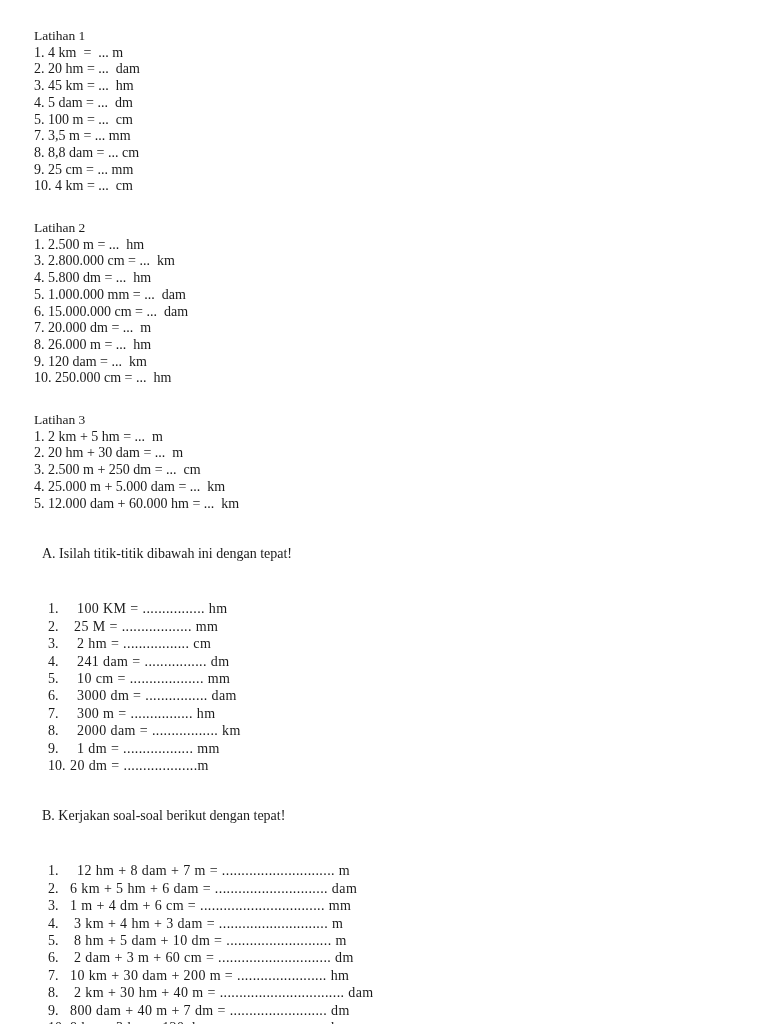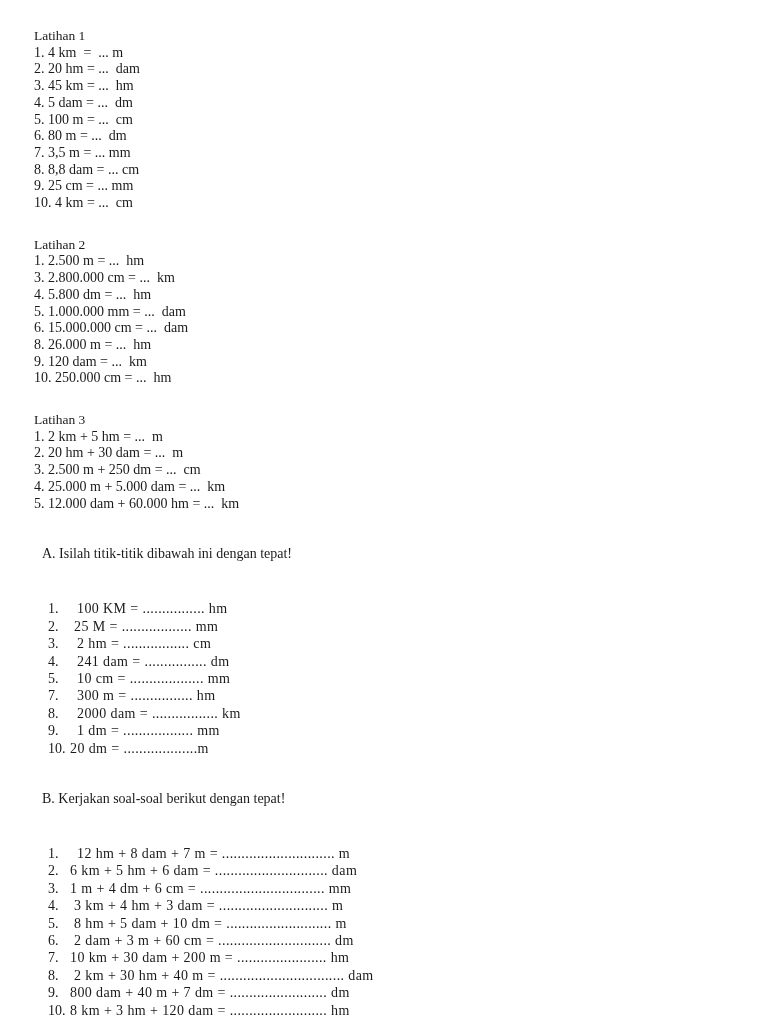--- a/index.html
+++ b/index.html
@@ -101,38 +101,38 @@
 <div class="page">
 
   <div class="block">
     <div class="heading">Latihan 1</div>
     <ul class="simple-list">
       <li>1. 4 km  =  ... m</li>
       <li>2. 20 hm = ...  dam</li>
       <li>3. 45 km = ...  hm</li>
       <li>4. 5 dam = ...  dm</li>
       <li>5. 100 m = ...  cm</li>
-      <li>6. 80 m = ...  dm</li>
       <li>7. 3,5 m = ... mm</li>
       <li>8. 8,8 dam = ... cm</li>
       <li>9. 25 cm = ... mm</li>
       <li>10. 4 km = ...  cm</li>
     </ul>
   </div>
 
   <div class="gap-md"></div>
 
   <div class="block">
     <div class="heading">Latihan 2</div>
     <ul class="simple-list">
       <li>1. 2.500 m = ...  hm</li>
       <li>3. 2.800.000 cm = ...  km</li>
       <li>4. 5.800 dm = ...  hm</li>
       <li>5. 1.000.000 mm = ...  dam</li>
       <li>6. 15.000.000 cm = ...  dam</li>
+      <li>7. 20.000 dm = ...  m</li>
       <li>8. 26.000 m = ...  hm</li>
       <li>9. 120 dam = ...  km</li>
       <li>10. 250.000 cm = ...  hm</li>
     </ul>
   </div>
 
   <div class="gap-md"></div>
 
   <div class="block">
     <div class="heading">Latihan 3</div>
@@ -149,20 +149,21 @@
 
   <div class="block">
     <div class="section-heading">A. Isilah titik-titik dibawah ini dengan tepat!</div>
     <div class="gap-lg"></div>
     <ol class="fill-list">
       <li><span class="num">1.</span><span class="body ind leader">100 KM = ................ hm</span></li>
       <li><span class="num">2.</span><span class="body ind2 leader">25 M = .................. mm</span></li>
       <li><span class="num">3.</span><span class="body ind leader">2 hm = ................. cm</span></li>
       <li><span class="num">4.</span><span class="body ind leader">241 dam = ................ dm</span></li>
       <li><span class="num">5.</span><span class="body ind leader">10 cm = ................... mm</span></li>
+      <li><span class="num">6.</span><span class="body ind leader">3000 dm = ................ dam</span></li>
       <li><span class="num">7.</span><span class="body ind leader">300 m = ................ hm</span></li>
       <li><span class="num">8.</span><span class="body ind leader">2000 dam = ................. km</span></li>
       <li><span class="num">9.</span><span class="body ind leader">1 dm = .................. mm</span></li>
       <li><span class="num wide">10.</span><span class="body leader">20 dm = ...................m</span></li>
     </ol>
   </div>
 
   <div class="gap-md"></div>
 
   <div class="block">

